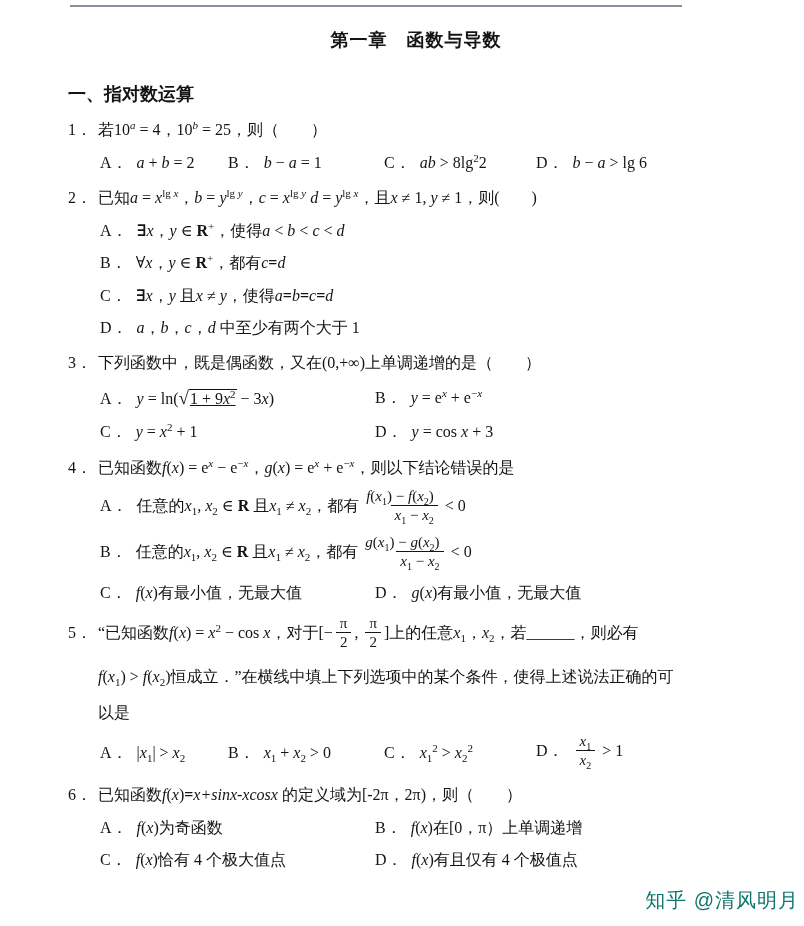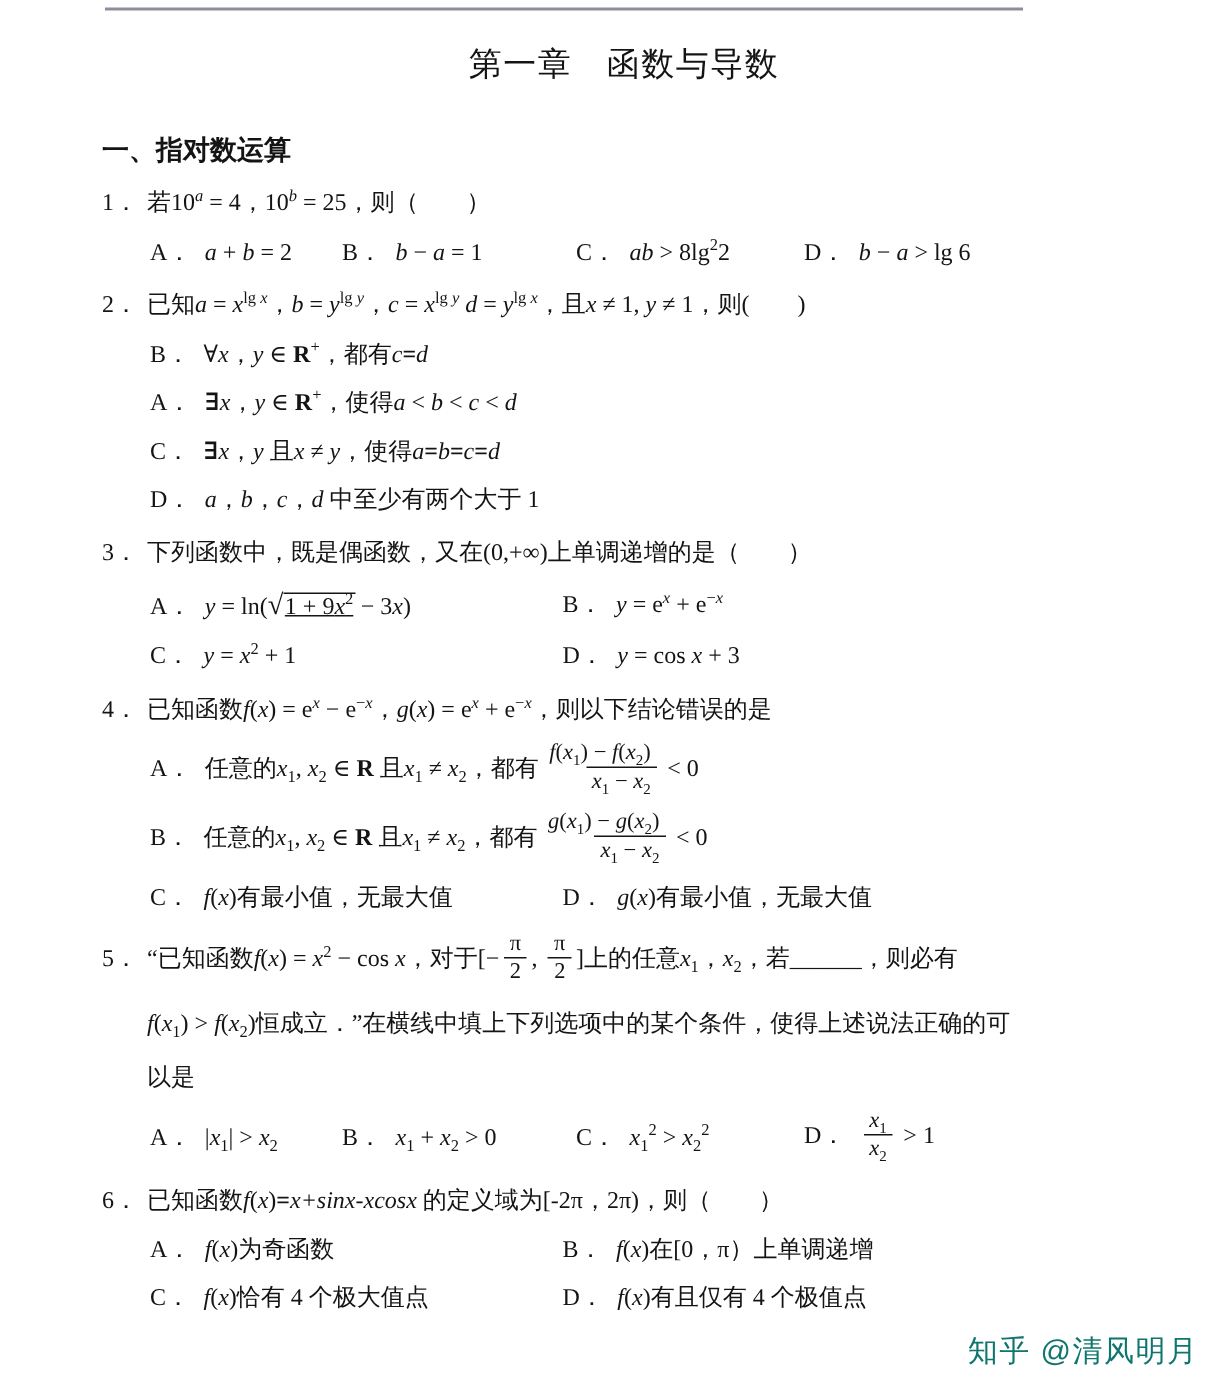--- a/index.html
+++ b/index.html
@@ -6,21 +6,21 @@
   body{
     width:804px;height:926px;background:#ffffff;color:#141414;
     font-family:"Liberation Serif","DejaVu Serif",serif;
     position:relative;overflow:hidden;
   }
   .top-rule{position:absolute;top:5px;left:70px;width:612px;height:2px;background:#8d8d9b;}
   .doc{padding:26px 40px 0 68px;}
   .page-title{
     text-align:center;
     font-family:"Liberation Sans","DejaVu Sans",sans-serif;
-    font-weight:normal;font-size:22px;letter-spacing:1px;
+    font-weight:bold;font-size:18px;letter-spacing:1px;
     margin:2px 0 10px 0;
   }
   .section-heading{
     font-family:"Liberation Sans","DejaVu Sans",sans-serif;
     font-weight:bold;font-size:18px;margin-top:30px;
   }
   .question{font-size:16px;}
   .stem-line{margin-top:12px;line-height:1.5;}
   .qnum{display:inline-block;min-width:30px;}
   .cont{padding-left:30px;}
@@ -66,22 +66,22 @@
         <div class="options cols-4">
           <div class="opt"><span class="opt-label">A．</span><span class="opt-text"><i class="mv">a</i> + <i class="mv">b</i> = 2</span></div>
           <div class="opt"><span class="opt-label">B．</span><span class="opt-text"><i class="mv">b</i> − <i class="mv">a</i> = 1</span></div>
           <div class="opt"><span class="opt-label">C．</span><span class="opt-text"><i class="mv">ab</i> &gt; 8lg<sup>2</sup>2</span></div>
           <div class="opt"><span class="opt-label">D．</span><span class="opt-text"><i class="mv">b</i> − <i class="mv">a</i> &gt; lg 6</span></div>
         </div>
       </div>
       <div class="question">
         <div class="stem-line"><span class="qnum">2．</span><span class="stem-text">已知<i class="mv">a</i> = <i class="mv">x</i><sup>lg <i class="mv">x</i></sup>，<i class="mv">b</i> = <i class="mv">y</i><sup>lg <i class="mv">y</i></sup>，<i class="mv">c</i> = <i class="mv">x</i><sup>lg <i class="mv">y</i></sup> <i class="mv">d</i> = <i class="mv">y</i><sup>lg <i class="mv">x</i></sup>，且<i class="mv">x</i> ≠ 1, <i class="mv">y</i> ≠ 1，则(　　)</span></div>
         <div class="options cols-1">
+          <div class="opt"><span class="opt-label">A．</span><span class="opt-text"><b>∃</b><i class="mv">x</i>，<i class="mv">y</i> ∈ <b>R</b><sup>+</sup>，使得<i class="mv">a</i> &lt; <i class="mv">b</i> &lt; <i class="mv">c</i> &lt; <i class="mv">d</i></span></div>
           <div class="opt"><span class="opt-label">B．</span><span class="opt-text">∀<i class="mv">x</i>，<i class="mv">y</i> ∈ <b>R</b><sup>+</sup>，都有<i class="mv">c</i><b>=</b><i class="mv">d</i></span></div>
-          <div class="opt"><span class="opt-label">A．</span><span class="opt-text"><b>∃</b><i class="mv">x</i>，<i class="mv">y</i> ∈ <b>R</b><sup>+</sup>，使得<i class="mv">a</i> &lt; <i class="mv">b</i> &lt; <i class="mv">c</i> &lt; <i class="mv">d</i></span></div>
           <div class="opt"><span class="opt-label">C．</span><span class="opt-text"><b>∃</b><i class="mv">x</i>，<i class="mv">y</i> 且<i class="mv">x</i> ≠ <i class="mv">y</i>，使得<i class="mv">a</i><b>=</b><i class="mv">b</i><b>=</b><i class="mv">c</i><b>=</b><i class="mv">d</i></span></div>
           <div class="opt"><span class="opt-label">D．</span><span class="opt-text"><i class="mv">a</i>，<i class="mv">b</i>，<i class="mv">c</i>，<i class="mv">d</i> 中至少有两个大于 1</span></div>
         </div>
       </div>
       <div class="question">
         <div class="stem-line"><span class="qnum">3．</span><span class="stem-text">下列函数中，既是偶函数，又在(0,+∞)上单调递增的是（　　）</span></div>
         <div class="options cols-2">
           <div class="opt"><span class="opt-label">A．</span><span class="opt-text"><i class="mv">y</i> = ln(<span class="sqrt"><span class="rad">√</span><span class="sqb">1 + 9<i class="mv">x</i><sup>2</sup></span></span> − 3<i class="mv">x</i>)</span></div>
           <div class="opt"><span class="opt-label">B．</span><span class="opt-text"><i class="mv">y</i> = e<sup><i class="mv">x</i></sup> + e<sup>−<i class="mv">x</i></sup></span></div>
           <div class="opt"><span class="opt-label">C．</span><span class="opt-text"><i class="mv">y</i> = <i class="mv">x</i><sup>2</sup> + 1</span></div>

